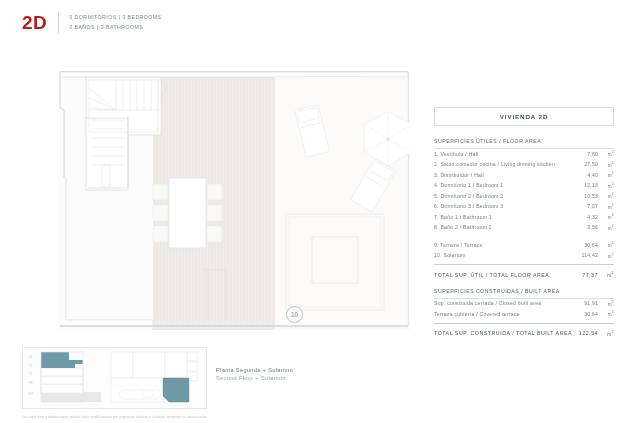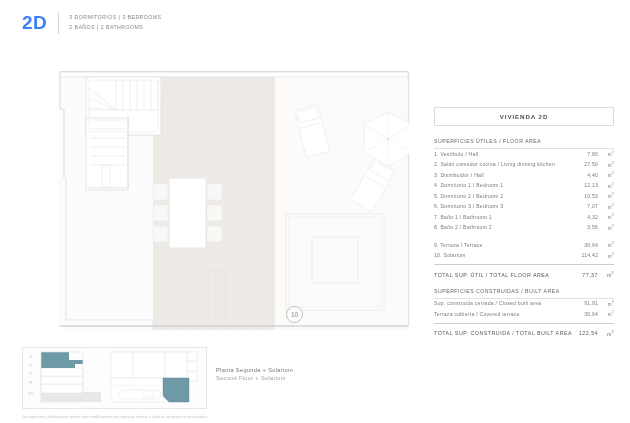--- a/index.html
+++ b/index.html
@@ -23,21 +23,21 @@
     left: 0; top: 0;
     width: 630px; height: 45px;
     display: flex;
     align-items: center;
     padding-left: 22px;
     box-sizing: border-box;
   }
   .unit-code {
     font-size: 19px;
     font-weight: bold;
-    color: #3b82f6;
+    color: #b91c1c;
     letter-spacing: 0.5px;
     line-height: 1;
   }
   .header-divider {
     width: 1px;
     height: 22px;
     background: #d2d8da;
     margin: 0 10px 0 11px;
   }
   .header-specs {

